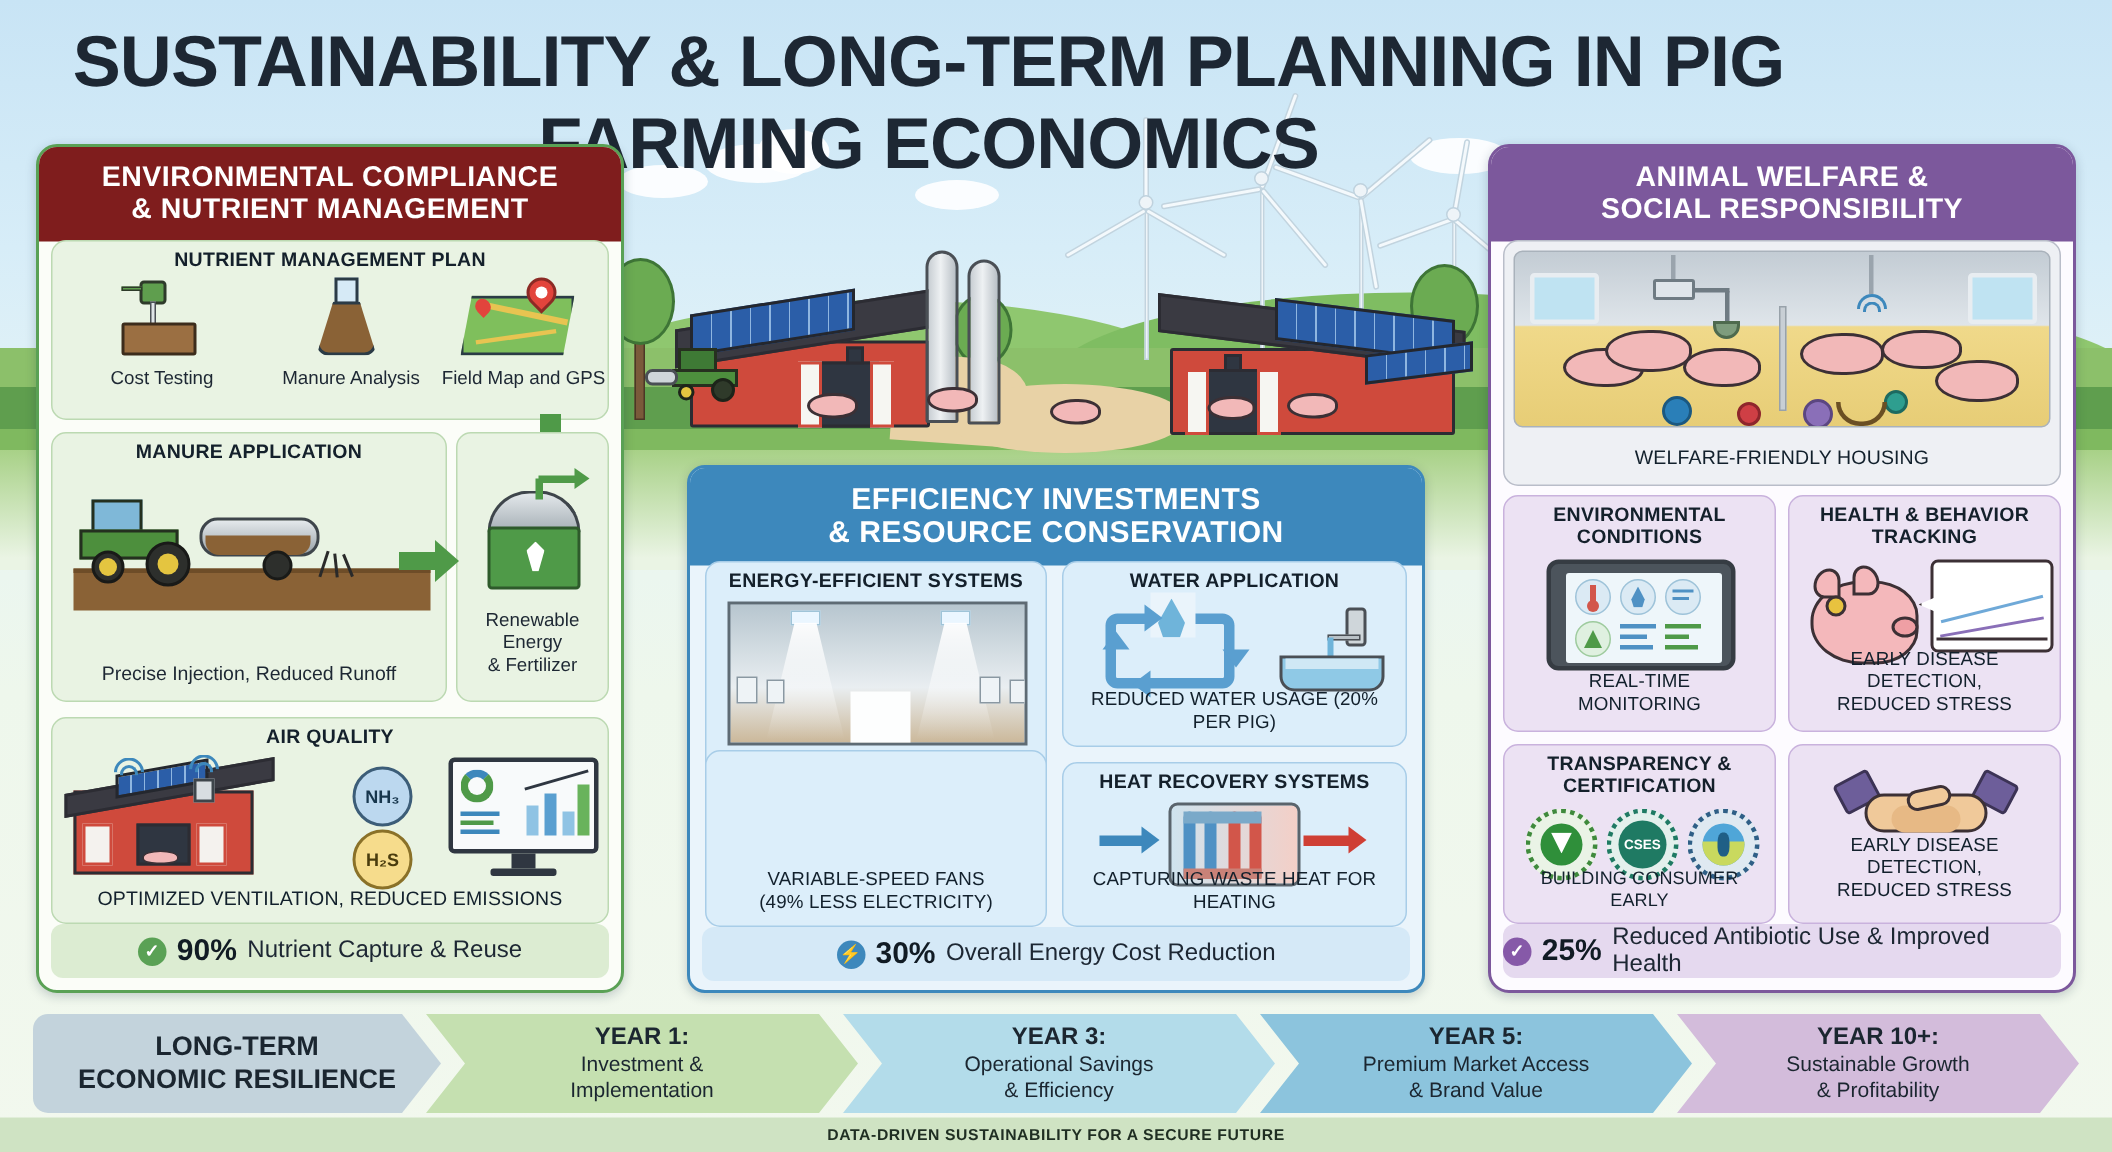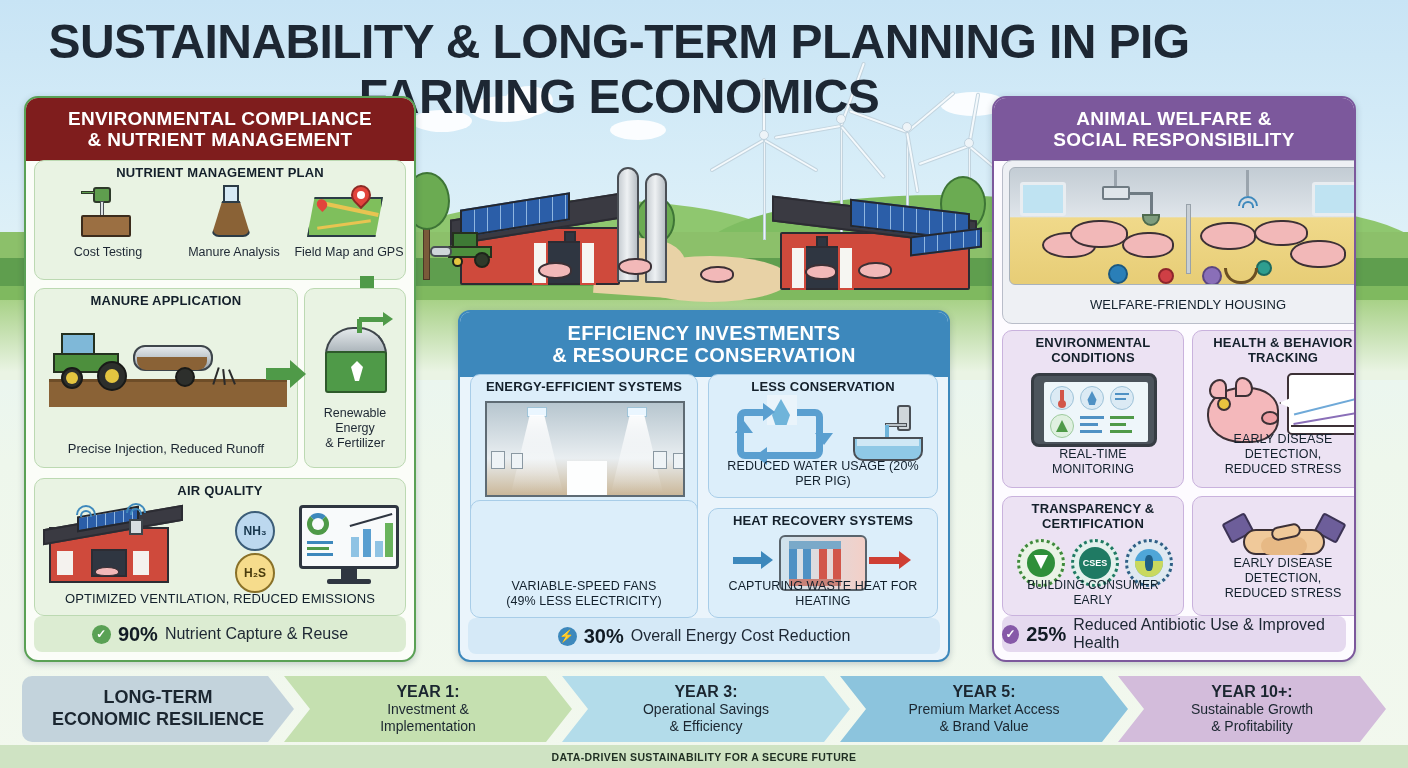--- a/index.html
+++ b/index.html
@@ -49,21 +49,21 @@
 
   
   .panel { position:absolute; border-radius:14px; overflow:hidden;
            box-shadow:0 2px 7px rgba(20,40,60,.22); }
   .panel-head { text-align:center; color:#fff; font-weight:bold; line-height:1.12;
                 letter-spacing:.3px; padding:10px 6px; font-size:19px; }
 
   .panel-left  { left:24px;  top:96px; width:392px; height:566px;
                  background:#fbfdf8; border:2px solid #5aa155; }
   .panel-left .panel-head { background:#7f1d1d; }
-  .panel-right { left:992px; top:96px; width:364px; height:566px;
+  .panel-right { left:992px; top:96px; width:392px; height:566px;
                  background:#fdfbff; border:2px solid #7c589c; }
   .panel-right .panel-head { background:#7c589c; }
   .panel-center{ left:458px; top:310px; width:492px; height:352px;
                  background:#eaf4fb; border:2px solid #3d88bc; border-radius:12px; }
   .panel-center .panel-head { background:#3d88bc; font-size:20px; }
 
   
   .card { background:#e9f3e3; border:1.5px solid #bcd9b2; border-radius:10px; position:relative; }
   .card-b { background:#dceefa; border:1.5px solid #a8cde8; border-radius:10px; position:relative; }
   .card-p { background:#ece2f3; border:1.5px solid #c9b2dd; border-radius:10px; position:relative; }
@@ -351,21 +351,21 @@
       <div style="position:absolute;left:166px;top:48px;width:14px;height:18px;background:#eef3f6;border:1px solid #8a98a2;"></div>
       <div style="position:absolute;left:186px;top:50px;width:12px;height:16px;background:#eef3f6;border:1px solid #8a98a2;"></div>
     </div>
     <div class="card-cap-b" style="position:absolute;left:4px;right:4px;bottom:10px;font-size:12.5px;">
       <div>LED LIGHTING</div>
       <div>(60% ENERGY SAVINGS)</div>
     </div>
   </div>
 
   <div class="card-b" style="position:absolute;left:248px;top:62px;width:230px;height:124px;">
-    <div class="card-title">LESS CONSERVATION</div>
+    <div class="card-title">WATER APPLICATION</div>
     <div class="mini" style="left:18px;top:28px;width:112px;height:66px;">
       <div style="position:absolute;left:10px;top:6px;width:86px;height:50px;border:7px solid #5a9fd0;border-radius:8px;"></div>
       <div style="position:absolute;left:40px;top:-8px;width:30px;height:30px;background:#eaf4fb;"></div>
       <div style="position:absolute;left:44px;top:-4px;width:20px;height:26px;background:#6fb4da;
                   clip-path:polygon(50% 0,95% 62%,78% 100%,22% 100%,5% 62%);"></div>
       <div style="position:absolute;left:8px;top:18px;width:0;height:0;border-left:9px solid transparent;border-right:9px solid transparent;border-bottom:12px solid #5a9fd0;"></div>
       <div style="position:absolute;left:88px;top:30px;width:0;height:0;border-left:9px solid transparent;border-right:9px solid transparent;border-top:12px solid #5a9fd0;"></div>
       <div style="position:absolute;left:28px;top:44px;width:0;height:0;border-top:9px solid transparent;border-bottom:9px solid transparent;border-right:12px solid #5a9fd0;"></div>
       <div style="position:absolute;left:36px;top:0;width:0;height:0;border-top:9px solid transparent;border-bottom:9px solid transparent;border-left:12px solid #5a9fd0;"></div>
     </div>

